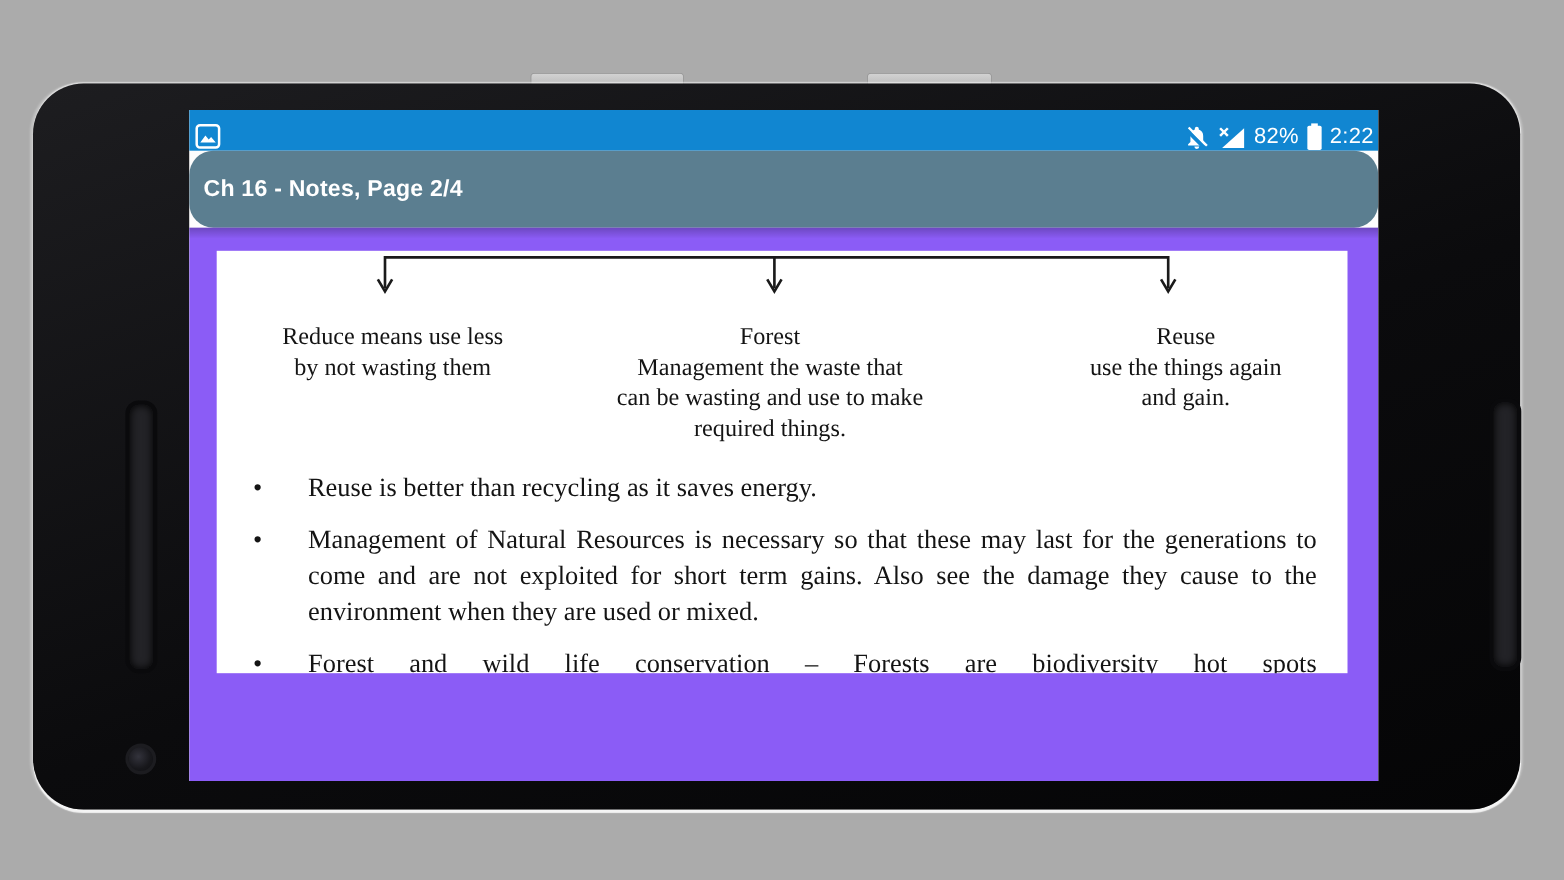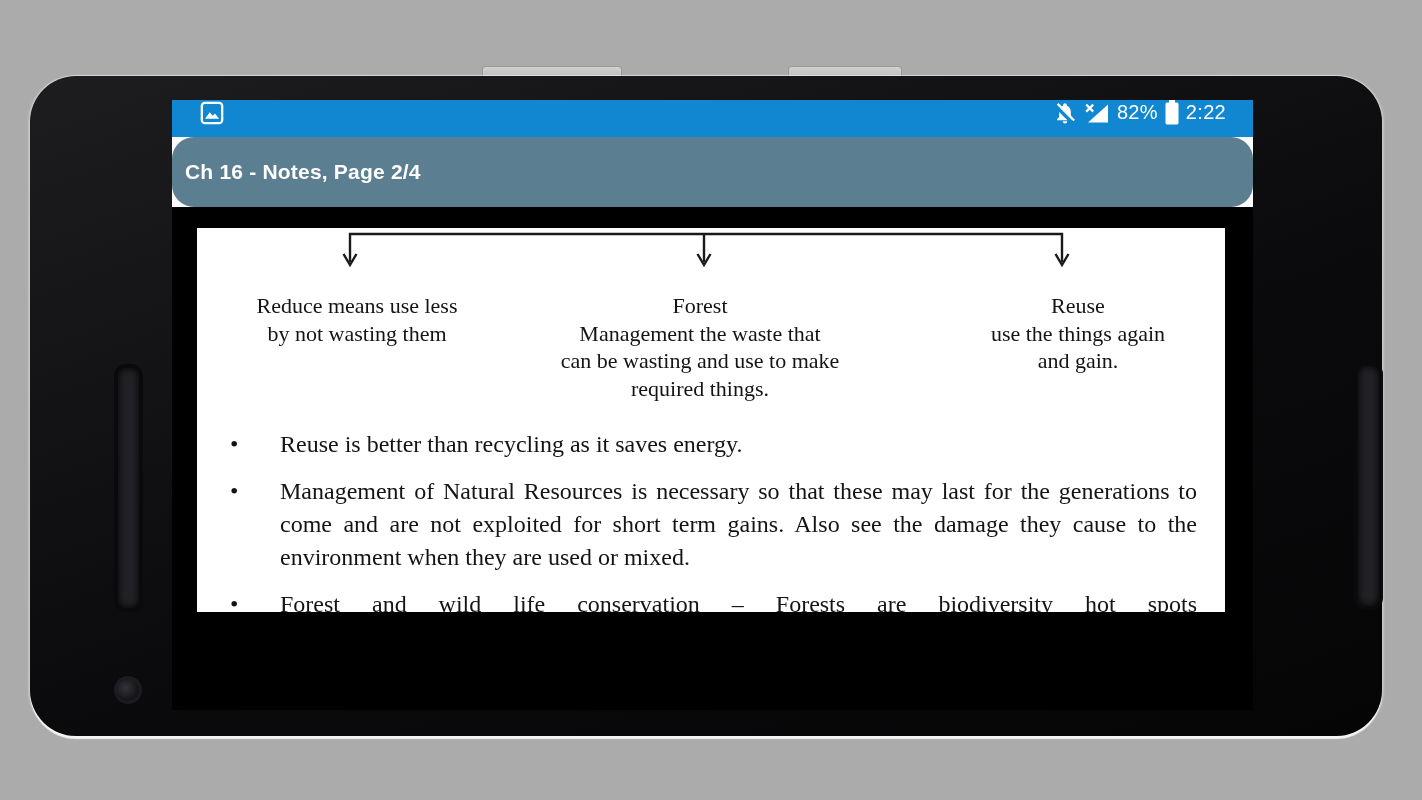--- a/index.html
+++ b/index.html
@@ -17,29 +17,29 @@
            border:4px solid #0a0a0c;box-shadow:inset 0 0 8px #000;}
   .speaker.left{left:84px;top:288px;}
   .speaker.right{left:1324px;top:286px;}
   .camera{position:absolute;left:84px;top:600px;width:22px;height:22px;border-radius:50%;
           background:radial-gradient(circle at 40% 40%, #33333c 0%, #17171b 60%, #101013 100%);
           border:3px solid #1c1c20;}
 
   
   .screen{position:absolute;left:172px;top:100px;width:1081px;height:610px;background:#fdfdfd;overflow:hidden;display:flex;flex-direction:column;}
 
-  .status-bar{height:37px;flex:0 0 37px;background:var(--status-bar-blue,#1186d1);display:flex;align-items:flex-start;padding:0 27px;color:#fff;gap:27px;}
+  .status-bar{height:37px;flex:0 0 37px;background:var(--status-bar-blue,#1186d1);display:flex;align-items:flex-end;padding:0 4px;color:#fff;gap:27px;}
   .status-spacer{flex:1;}
   .status-right{display:flex;align-items:center;gap:7px;font-size:20px;letter-spacing:.3px;}
   .sicon{display:block;}
 
   .app-bar{height:70px;flex:0 0 70px;background:var(--header-teal,#5b7e90);display:flex;align-items:center;padding:0 13px;border-radius:22px;}
   .app-title{color:#fff;font-size:21px;font-weight:600;letter-spacing:.2px;}
 
-  .content{flex:1;position:relative;background:#000000;}
+  .content{flex:1;position:relative;background:#8b5cf6;}
   .content::before{content:"";position:absolute;left:0;top:0;right:0;height:10px;
                    background:linear-gradient(rgba(0,0,0,.22),rgba(0,0,0,0));z-index:2;pointer-events:none;}
 
   
   .page{position:absolute;left:25px;top:21px;width:1028px;height:384px;background:var(--page-white,#fff);overflow:hidden;
         font-family:"Liberation Serif","DejaVu Serif",serif;color:#141414;}
   .diagram-svg{position:absolute;left:0;top:0;width:1028px;height:62px;}
   .branch{position:absolute;top:64px;text-align:center;font-size:22px;line-height:27.5px;}
   .branch.left{left:30px;width:260px;}
   .branch.mid{left:338px;width:330px;}

